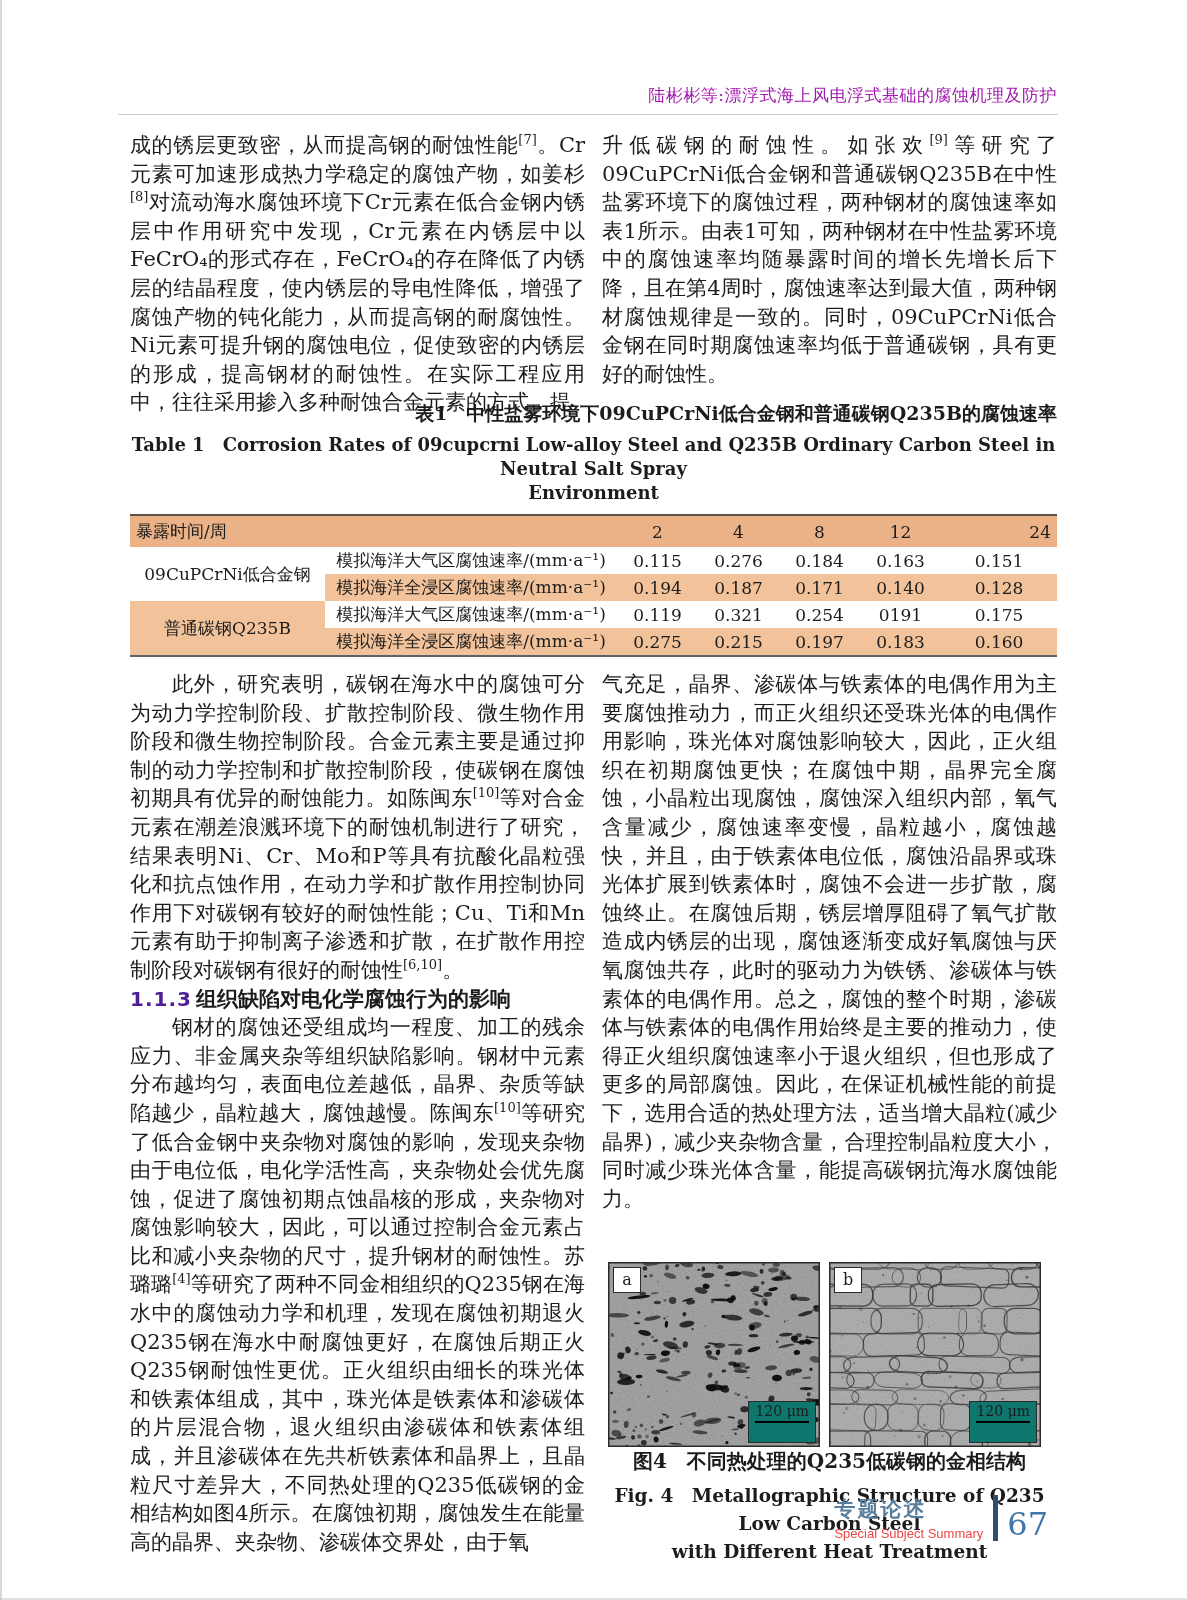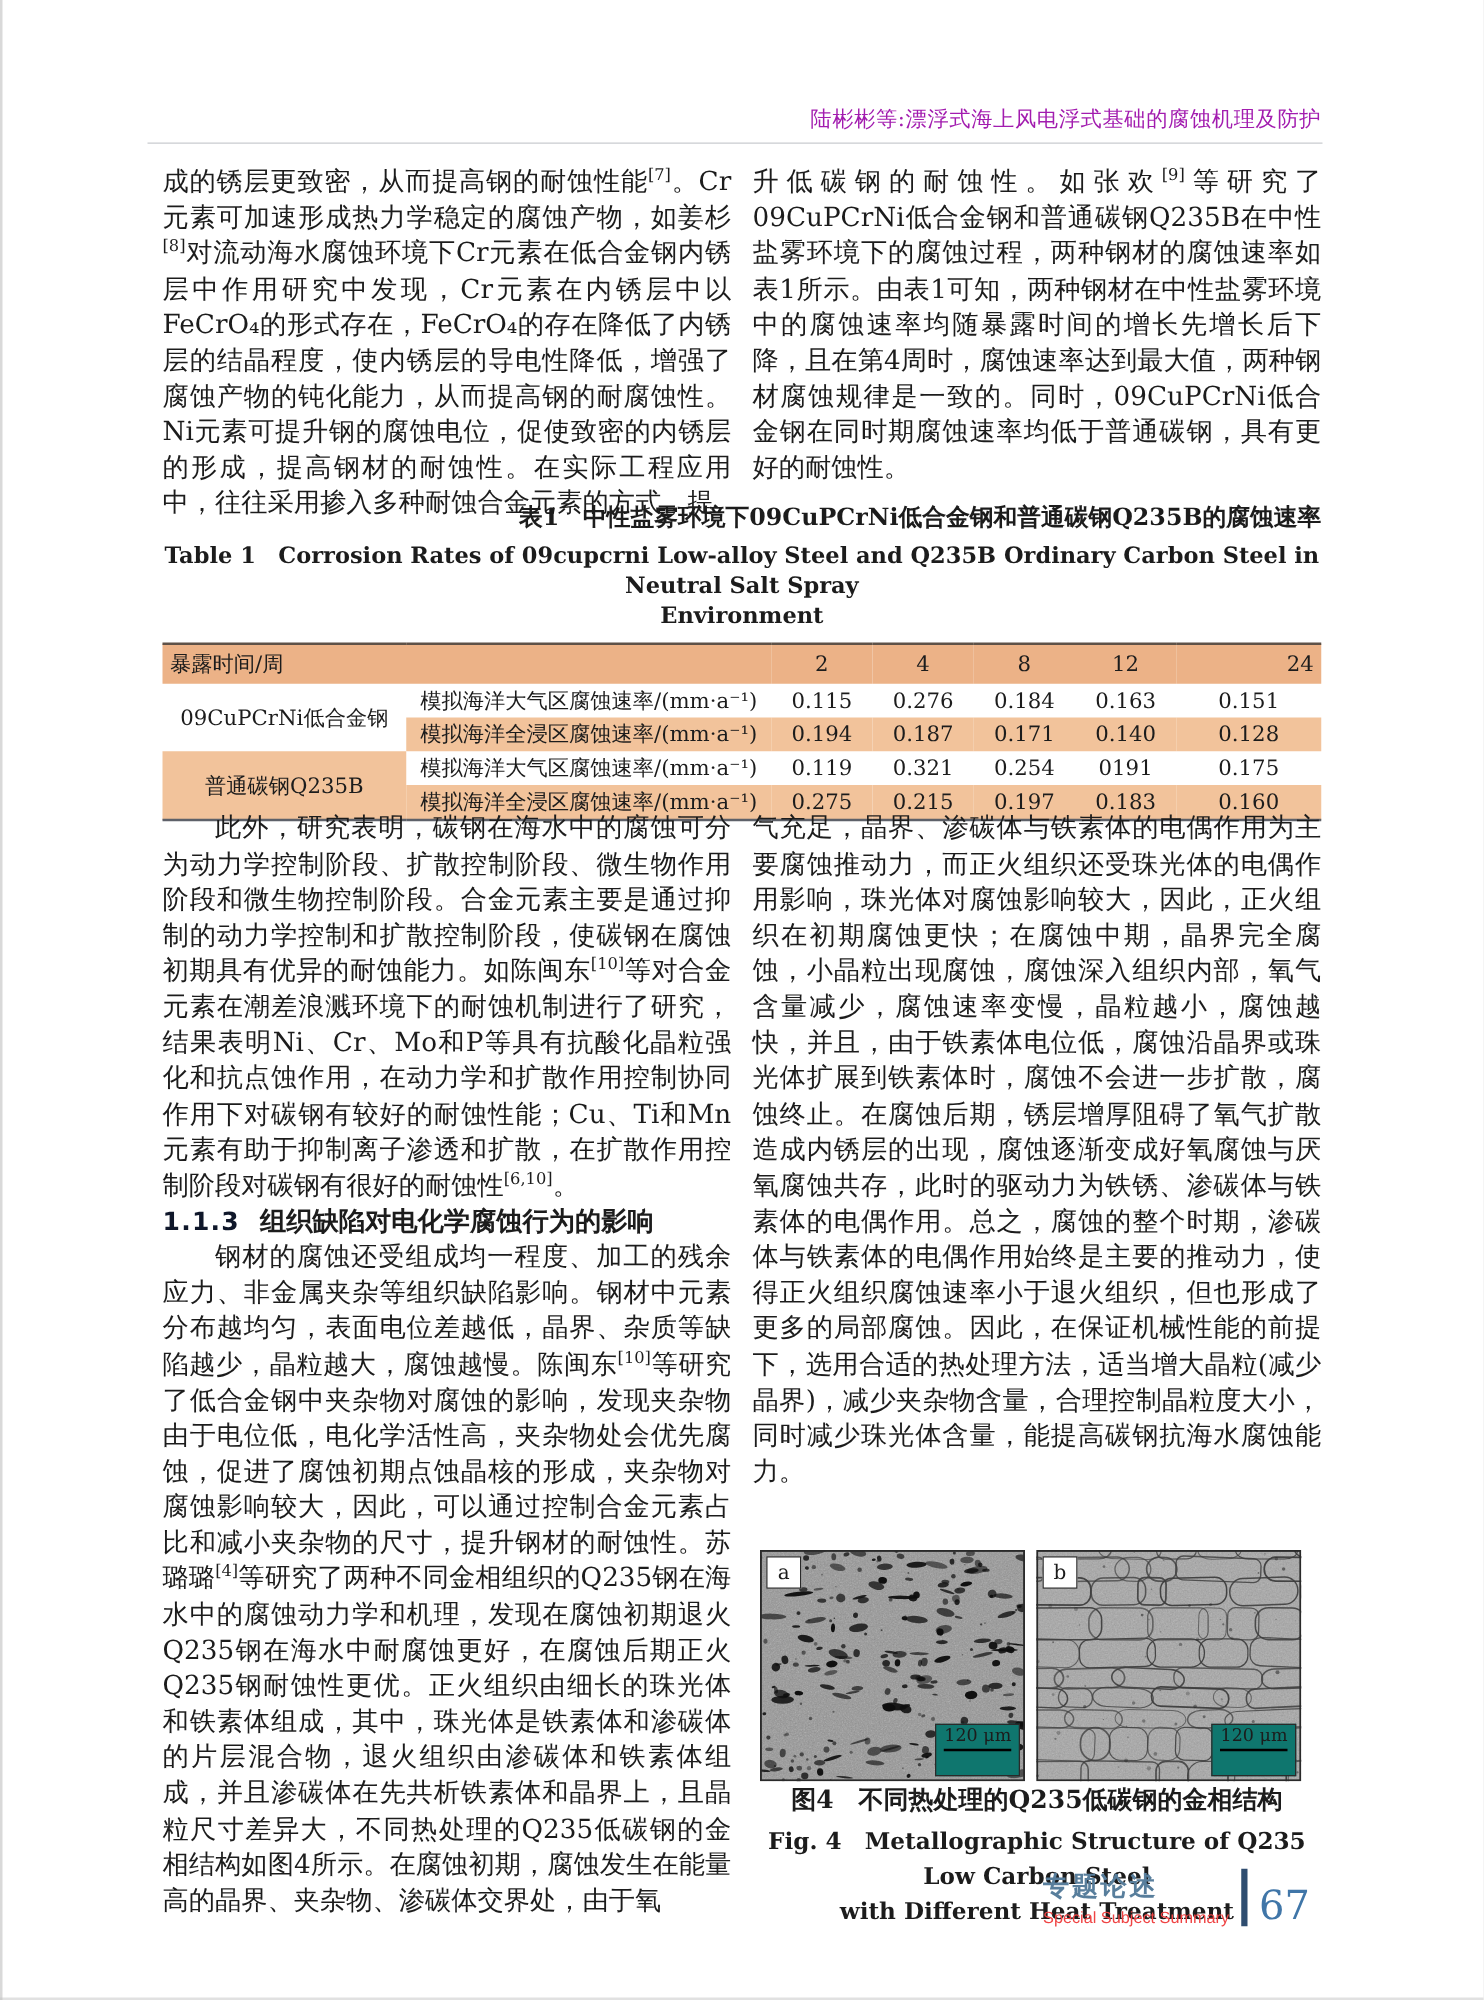--- a/index.html
+++ b/index.html
@@ -9,21 +9,21 @@
     font-family:"DejaVu Serif","Liberation Serif",serif; color:#1c1c1c;
   }
   .edge-left{position:absolute;left:0;top:0;width:2px;height:100%;background:#b9b9b9;opacity:.55;}
   .edge-bottom{position:absolute;left:0;bottom:0;width:100%;height:2px;background:#c4c4c4;opacity:.5;}
 
   .hdr-title{position:absolute;top:84px;right:130px;font-size:17px;color:#a21caf;letter-spacing:.5px;}
   .hdr-rule{position:absolute;top:114px;left:118px;width:940px;height:1px;background:#c9cccf;}
 
   .cols{position:absolute;left:130px;width:927px;display:flex;justify-content:space-between;}
   .cols-top{top:131px;}
-  .cols-bottom{top:648px;}
+  .cols-bottom{top:670px;}
   .col{width:455px;font-size:21px;line-height:28.6px;text-align:justify;}
   .col p{margin:0;}
   .ind{text-indent:2em;}
   sup{font-size:0.62em;vertical-align:super;line-height:0;}
 
   
   .tbl-block{position:absolute;top:401px;left:130px;width:927px;}
   .tbl-title-zh{font-size:19px;font-weight:bold;text-align:right;margin:0 0 6px 0;}
   .tbl-title-en{font-size:18px;font-weight:bold;text-align:center;margin:0;line-height:24px;}
   table.ctable{border-collapse:collapse;width:927px;margin-top:9px;
@@ -32,21 +32,21 @@
   td.hlabel{font-size:17.5px;padding-left:12px;}
   tr.thead td{background:#ecb287;height:31px;}
   tr.drow td{height:27px;text-align:center;}
   td.glabel{font-size:18px;text-align:left;padding-left:12px;}
   td.metric{text-align:left;font-size:17px;padding-left:14px;white-space:nowrap;}
   .peach{background:#f2c39b;}
   td.lastnum{padding-right:40px;}
 
   
   .h113{margin:5px 0 3px 0;display:flex;align-items:baseline;}
-  .h113 .num{font-family:"DejaVu Sans","Liberation Sans",sans-serif;color:#0f172a;font-size:20px;font-weight:bold;margin-right:16px;letter-spacing:1px;}
+  .h113 .num{font-family:"DejaVu Sans","Liberation Sans",sans-serif;color:#4c1d95;font-size:20px;font-weight:bold;margin-right:4px;letter-spacing:1px;}
   .h113 .txt{font-weight:bold;font-size:21px;}
 
   
   .fig-row{display:flex;gap:9px;margin-top:49px;margin-left:6px;}
   .micro{position:relative;width:212px;height:185px;}
   .micro svg{display:block;width:212px;height:185px;}
   .m-label{position:absolute;top:5px;left:5px;width:26px;height:24px;background:#fff;border:1px solid #2a2a2a;
     display:flex;align-items:center;justify-content:center;font-size:16px;}
   .m-scale{position:absolute;bottom:4px;right:4px;background:#0f766e;border:1px solid #2a2a2a;
     padding:1px 6px 19px 6px;font-size:14px;line-height:16px;text-align:center;}

